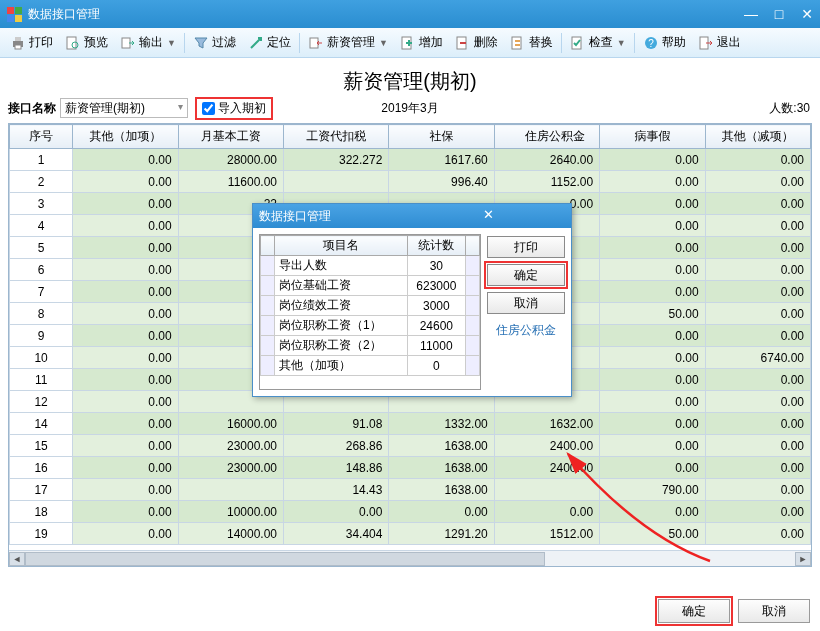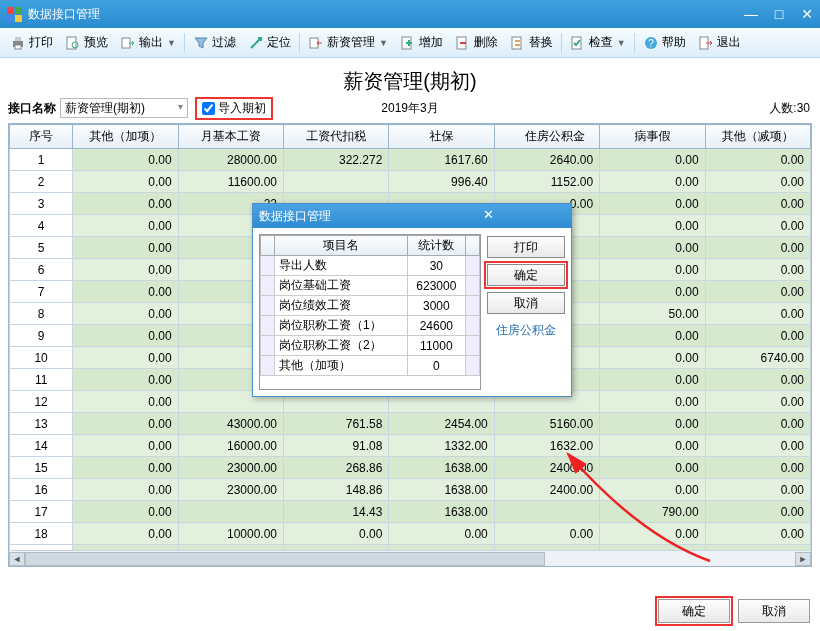--- a/index.html
+++ b/index.html
@@ -317,30 +317,20 @@
             <td class="seq">12</td>
             <td>0.00</td>
             <td></td>
             <td></td>
             <td></td>
             <td></td>
             <td>0.00</td>
             <td>0.00</td>
           </tr>
           <tr>
-            <td class="seq">13</td>
-            <td>0.00</td>
-            <td>43000.00</td>
-            <td>761.58</td>
-            <td>2454.00</td>
-            <td>5160.00</td>
-            <td>0.00</td>
-            <td>0.00</td>
-          </tr>
-          <tr>
             <td class="seq">14</td>
             <td>0.00</td>
             <td>16000.00</td>
             <td>91.08</td>
             <td>1332.00</td>
             <td>1632.00</td>
             <td>0.00</td>
             <td>0.00</td>
           </tr>
           <tr>

